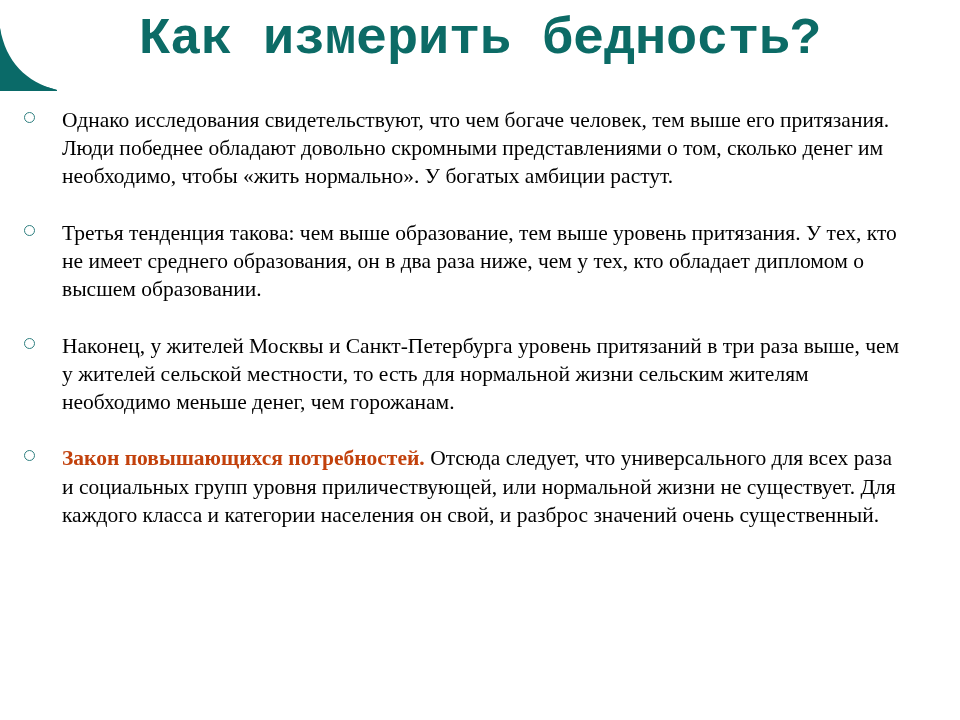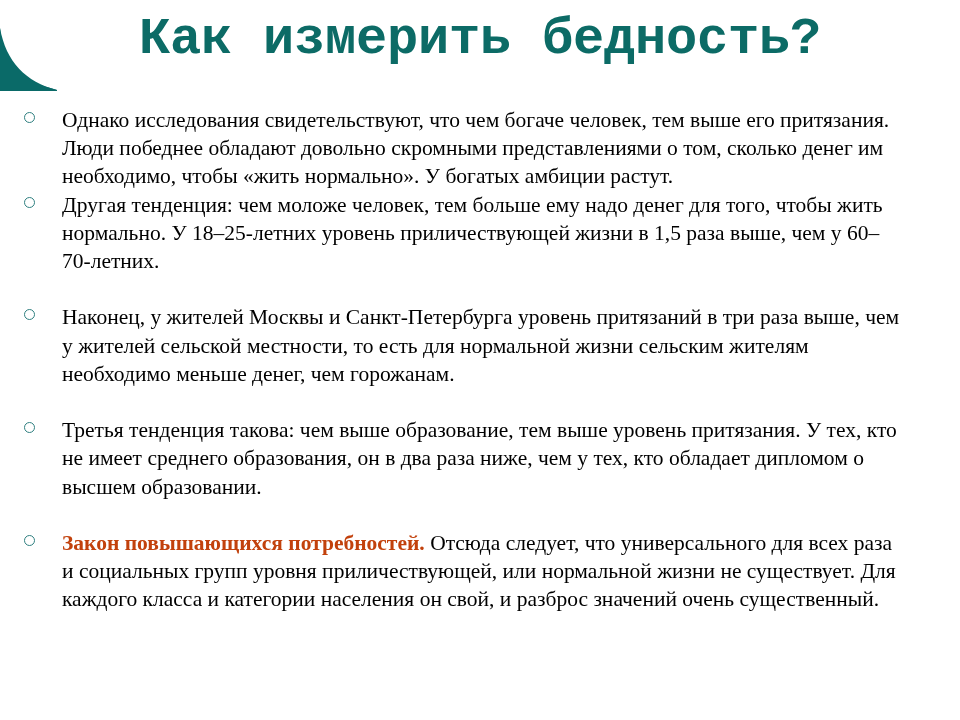--- a/index.html
+++ b/index.html
@@ -113,33 +113,29 @@
 
   <div class="slide-title">Как измерить бедность?</div>
 
   <ul class="body-list">
 
     <li class="bullet-item">
       <span class="bullet-marker"></span>
       <span class="bullet-text">Однако исследования свидетельствуют, что чем богаче человек, тем выше его притязания. Люди победнее обладают довольно скромными представлениями о том, сколько денег им необходимо, чтобы «жить нормально». У богатых амбиции растут.</span>
     </li>
 
-    <li class="bullet-item">
+
+    <li class="bullet-item gap-before">
       <span class="bullet-marker"></span>
-      <span class="bullet-text">Другая тенденция: чем моложе человек, тем больше ему надо денег для того, чтобы жить нормально. У 18–25-летних уровень приличествующей жизни в 1,5 раза выше, чем у 60–70-летних.</span>
+      <span class="bullet-text">Третья тенденция такова: чем выше образование, тем выше уровень притязания. У тех, кто не имеет среднего образования, он в два раза ниже, чем у тех, кто обладает дипломом о высшем образовании.</span>
     </li>
 
     <li class="bullet-item gap-before">
       <span class="bullet-marker"></span>
       <span class="bullet-text">Наконец, у жителей Москвы и Санкт-Петербурга уровень притязаний в три раза выше, чем у жителей сельской местности, то есть для нормальной жизни сельским жителям необходимо меньше денег, чем горожанам.</span>
-    </li>
-
-    <li class="bullet-item gap-before">
-      <span class="bullet-marker"></span>
-      <span class="bullet-text">Третья тенденция такова: чем выше образование, тем выше уровень притязания. У тех, кто не имеет среднего образования, он в два раза ниже, чем у тех, кто обладает дипломом о высшем образовании.</span>
     </li>
 
     <li class="bullet-item gap-before">
       <span class="bullet-marker"></span>
       <span class="bullet-text"><span class="lead-bold">Закон повышающихся потребностей.</span><span> Отсюда следует, что универсального для всех раза и социальных групп уровня приличествующей, или нормальной жизни не существует. Для каждого класса и категории населения он свой, и разброс значений очень существенный.</span></span>
     </li>
 
   </ul>
 
 </div>

